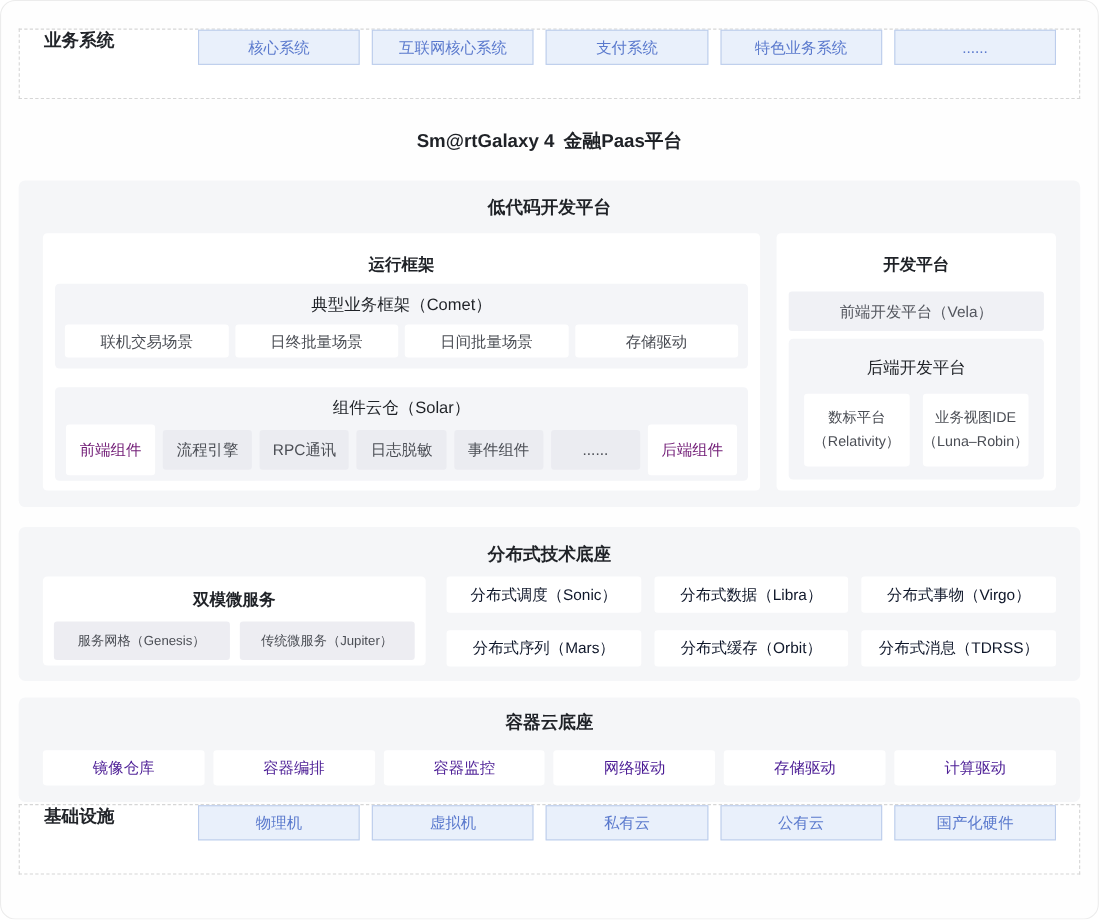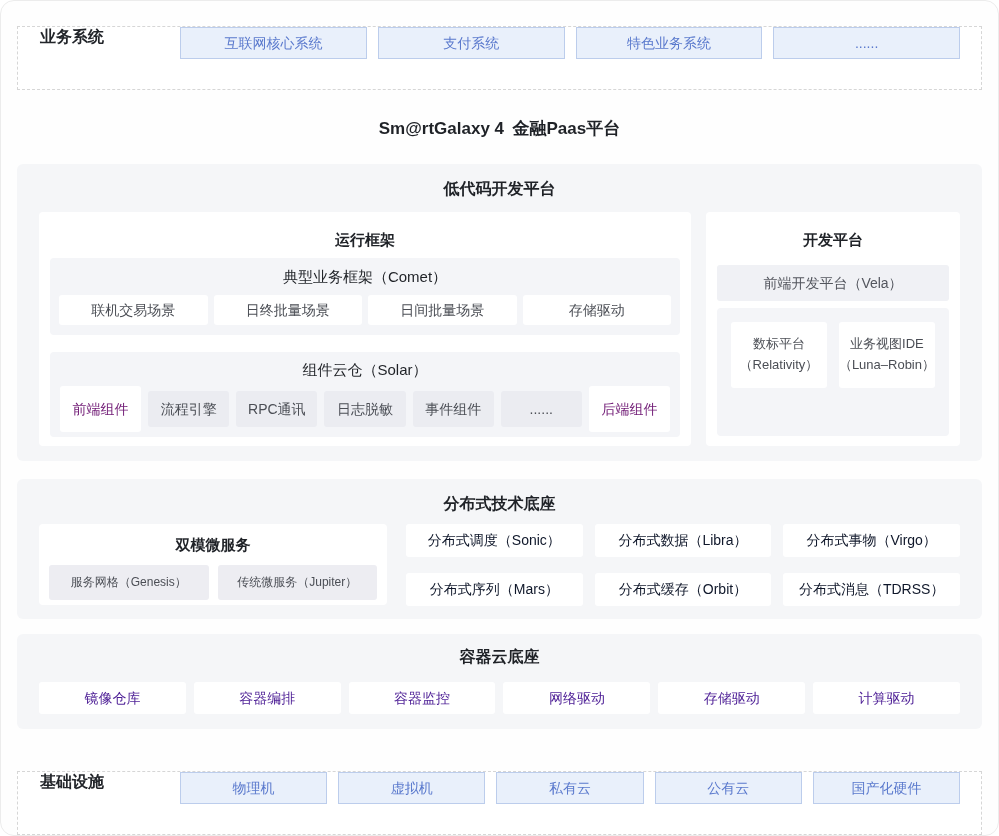--- a/index.html
+++ b/index.html
@@ -7,21 +7,21 @@
     position:relative;width:999px;height:836px;background:#fefefe;
     border:1px solid #ececec;border-radius:14px;overflow:hidden;box-sizing:border-box;
     font-family:"Liberation Sans","DejaVu Sans",sans-serif;color:#1f2227;
   }
   
   .strip{
     position:absolute;left:16px;width:965px;height:64px;background:#fff;
     border:1px dashed #d6d6d6;display:flex;align-items:flex-start;box-sizing:border-box;gap:36px;
   }
   .strip-top{top:25px;}
-  .strip-bottom{top:770px;}
+  .strip-bottom{top:730px;}
   .strip-label{flex:none;width:104px;padding-left:22px;font-size:16px;font-weight:700;color:#22252a;}
   .strip-items{flex:1;display:flex;gap:11px;margin-right:21px;}
   .chip{
     flex:1;height:32px;line-height:30px;text-align:center;box-sizing:border-box;
     background:#e9f0fb;border:1px solid #bccdec;color:#5a79cd;font-size:14px;
   }
   
   .main-title{position:absolute;top:116px;left:0;right:0;text-align:center;font-size:17px;font-weight:700;color:#1f2227;}
   
   .sec{position:absolute;left:16px;width:965px;background:#f5f6f8;border-radius:6px;box-sizing:border-box;}
@@ -64,20 +64,21 @@
   .cont-box{flex:1;height:32px;line-height:32px;background:#fff;border-radius:3px;text-align:center;font-size:14px;color:#4c1d95;white-space:nowrap;}
 </style>
 </head>
 <body>
 
 <div class="page">
 
   <div class="strip strip-top">
     <div class="strip-label">业务系统</div>
     <div class="strip-items">
+      <div class="chip">核心系统</div>
       <div class="chip">互联网核心系统</div>
       <div class="chip">支付系统</div>
       <div class="chip">特色业务系统</div>
       <div class="chip">......</div>
     </div>
   </div>
 
   <div class="main-title">Sm@rtGalaxy 4 金融Paas平台</div>
 
   <div class="sec" id="lowcode">
@@ -107,20 +108,21 @@
           <div class="lav-box">......</div>
           <div class="solar-end">后端组件</div>
         </div>
       </div>
     </div>
 
     <div class="panel" id="devpanel">
       <div class="panel-title">开发平台</div>
       <div class="vela">前端开发平台（Vela）</div>
       <div class="subpanel" id="backendpanel">
+        <div class="subpanel-title">后端开发平台</div>
         <div class="backend-row">
           <div class="tall-box">
             <span>数标平台</span>
             <span>（Relativity）</span>
           </div>
           <div class="tall-box">
             <span>业务视图IDE</span>
             <span>（Luna–Robin）</span>
           </div>
         </div>

